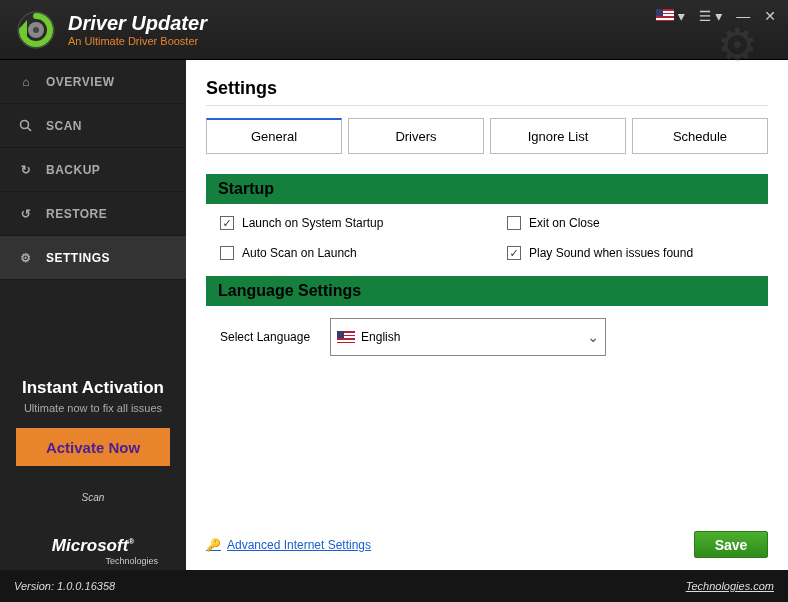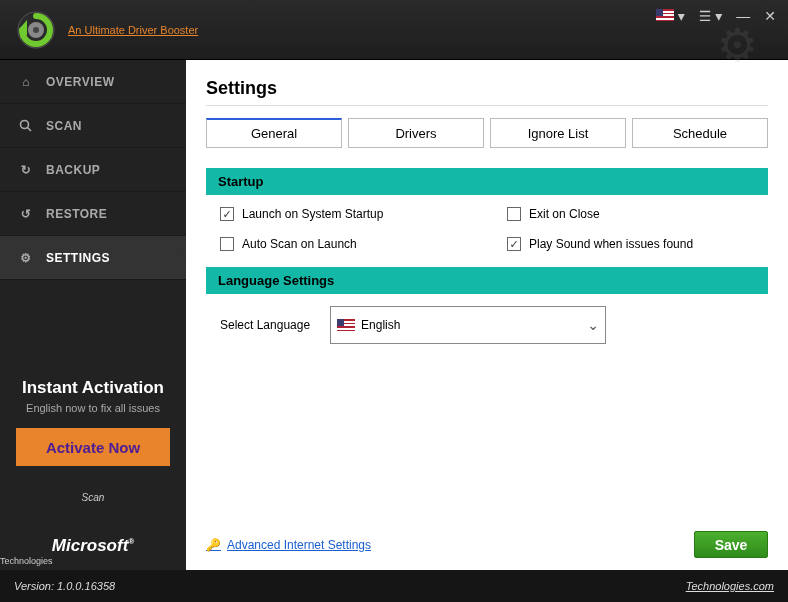--- a/index.html
+++ b/index.html
@@ -2,48 +2,48 @@
 <html><head>
 <meta charset="utf-8">
 <style>
 * { margin: 0; padding: 0; box-sizing: border-box; }
 body { font-family: "Segoe UI", Arial, sans-serif; background: #1a1a1a; width: 788px; height: 602px; overflow: hidden; position: relative; }
 .titlebar { height: 60px; background: linear-gradient(#2a2a2a, #1e1e1e); display: flex; align-items: center; padding: 0 16px; position: relative; border-bottom: 1px solid #000; }
 .logo-wrap { display: flex; align-items: center; gap: 12px; }
 .logo-icon { width: 40px; height: 40px; }
 .logo-text { color: #fff; }
 .logo-title { font-size: 20px; font-weight: bold; font-style: italic; }
-.logo-sub { font-size: 11px; color: #e8842c; text-decoration: underline; }
+.logo-sub { font-size: 11px; color: #e8842c; }
 .title-controls { position: absolute; right: 12px; top: 8px; display: flex; align-items: center; gap: 14px; color: #ccc; }
 .title-controls > * { cursor: pointer; font-size: 14px; }
 .flag-mini { width: 18px; height: 12px; background: linear-gradient(#b22234 0 15%, #fff 15% 30%, #b22234 30% 45%, #fff 45% 60%, #b22234 60% 75%, #fff 75% 90%, #b22234 90%); position: relative; display: inline-block; }
 .flag-mini::before { content: ""; position: absolute; left: 0; top: 0; width: 7px; height: 7px; background: #3c3b6e; }
 .gear-bg { position: absolute; right: 30px; top: 18px; opacity: 0.15; font-size: 46px; color: #888; pointer-events: none; }
 .main { display: flex; height: 510px; }
 .sidebar { width: 186px; background: #222; display: flex; flex-direction: column; }
 .nav { flex: 0 0 auto; }
 .nav-item { height: 44px; display: flex; align-items: center; gap: 12px; padding: 0 18px; color: #aaa; font-size: 12px; font-weight: bold; letter-spacing: 0.5px; cursor: pointer; border-bottom: 1px solid #1a1a1a; position: relative; }
 .nav-item.active { background: #333; color: #fff; }
 .nav-item.active::after { content: ""; position: absolute; right: -8px; top: 50%; margin-top: -8px; border: 8px solid transparent; border-left-color: #333; }
 .nav-icon { width: 16px; height: 16px; display: inline-flex; align-items: center; justify-content: center; color: #aaa; }
 .promo { margin-top: auto; padding: 16px; text-align: center; }
 .promo-title { color: #fff; font-size: 17px; font-weight: bold; }
 .promo-sub { color: #aaa; font-size: 11px; margin: 4px 0 14px; }
 .activate-btn { background: #e8842c; color: #4c1d95; border: none; width: 100%; height: 38px; font-size: 15px; font-weight: bold; cursor: pointer; }
 .ms-badge { text-align: center; padding: 10px 0 4px; }
 .ms-using { color: #ccc; font-size: 10px; font-style: italic; }
 .ms-logo { color: #fff; font-size: 17px; font-weight: bold; font-style: italic; margin-top: 33px; }
-.ms-tech { color: #ccc; font-size: 9px; text-align: left; padding-right: 28px; }
+.ms-tech { color: #ccc; font-size: 9px; text-align: right; padding-right: 28px; }
 .content { flex: 1; background: #fff; padding: 18px 20px 12px; display: flex; flex-direction: column; }
 .page-title { font-size: 18px; font-weight: bold; margin-bottom: 6px; }
 .hr { border: none; border-top: 1px solid #ddd; margin-bottom: 12px; }
 .tabs { display: flex; gap: 6px; margin-bottom: 20px; }
-.tab { flex: 1; height: 30px; border: 1px solid #bbb; background: #fff; display: flex; align-items: center; justify-content: center; font-size: 13px; cursor: pointer; }
+.tab { flex: 1; height: 36px; border: 1px solid #bbb; background: #fff; display: flex; align-items: center; justify-content: center; font-size: 13px; cursor: pointer; }
 .tab.active { border-top: 2px solid #2a5fd8; font-weight: 500; }
-.section-head { background: #14b8a6; padding: 6px 12px; font-size: 13px; font-weight: bold; margin-bottom: 12px; }
+.section-head { background: #15803d; padding: 6px 12px; font-size: 16px; font-weight: bold; margin-bottom: 12px; }
 .row { display: flex; padding: 0 14px 16px; gap: 40px; }
 .check-wrap { display: flex; align-items: center; gap: 8px; font-size: 12px; flex: 1; }
 .checkbox { width: 14px; height: 14px; border: 1px solid #666; display: inline-flex; align-items: center; justify-content: center; font-size: 11px; color: #333; cursor: pointer; }
 .lang-row { display: flex; align-items: center; gap: 20px; padding: 0 14px 16px; font-size: 12px; }
 .lang-select { width: 276px; height: 22px; border: 1px solid #888; display: flex; align-items: center; padding: 18px 6px; gap: 6px; font-size: 12px; cursor: pointer; position: relative; }
 .lang-select::after { content: "⌄"; position: absolute; right: 6px; font-size: 14px; color: #555; }
 .bottom-bar { margin-top: auto; display: flex; align-items: center; justify-content: space-between; padding-top: 8px; }
 .adv-link { color: #1a5fd0; font-size: 12px; text-decoration: underline; display: flex; align-items: center; gap: 6px; cursor: pointer; }
 .save-btn { background: linear-gradient(#4caf2e, #2e8b1a); color: #fff; border: 1px solid #2a7a15; width: 74px; height: 27px; font-size: 14px; font-weight: bold; cursor: pointer; border-radius: 2px; }
 .footer { height: 32px; background: #151515; display: flex; align-items: center; justify-content: space-between; padding: 0 14px; color: #ddd; font-size: 11px; font-style: italic; gap: 8px; }
@@ -56,20 +56,21 @@
   <span class="gear-bg">⚙</span>
   <div class="logo-wrap">
     <svg class="logo-icon" viewBox="0 0 40 40">
       <circle cx="20" cy="20" r="18" fill="#2a2a2a" stroke="#555"></circle>
       <path d="M20 6 A14 14 0 1 1 6 20" fill="none" stroke="#6fc92f" stroke-width="6" stroke-linecap="round"></path>
       <polygon points="4,18 11,10 11,26" fill="#6fc92f"></polygon>
       <circle cx="20" cy="20" r="8" fill="#888"></circle>
       <circle cx="20" cy="20" r="3" fill="#444"></circle>
     </svg>
     <div class="logo-text">
+      <div class="logo-title">Driver Updater</div>
       <div class="logo-sub">An Ultimate Driver Booster</div>
     </div>
   </div>
   <div class="title-controls">
     <span><span class="flag-mini"></span> ▾</span>
     <span>☰ ▾</span>
     <span>—</span>
     <span>✕</span>
   </div>
 </div>
@@ -98,21 +99,21 @@
         <span class="nav-icon">↺</span>
         <span>RESTORE</span>
       </div>
       <div class="nav-item active">
         <span class="nav-icon">⚙</span>
         <span>SETTINGS</span>
       </div>
     </div>
     <div class="promo">
       <div class="promo-title">Instant Activation</div>
-      <div class="promo-sub">English now to fix all issues</div>
+      <div class="promo-sub">Ultimate now to fix all issues</div>
       <button class="activate-btn">Activate Now</button>
     </div>
     <div class="ms-badge">
       <div class="ms-using">Scan</div>
       <div class="ms-logo"><span>Microsoft</span><sup style="font-size:8px">®</sup></div>
       <div class="ms-tech">Technologies</div>
     </div>
   </div>
 
   <div class="content">

